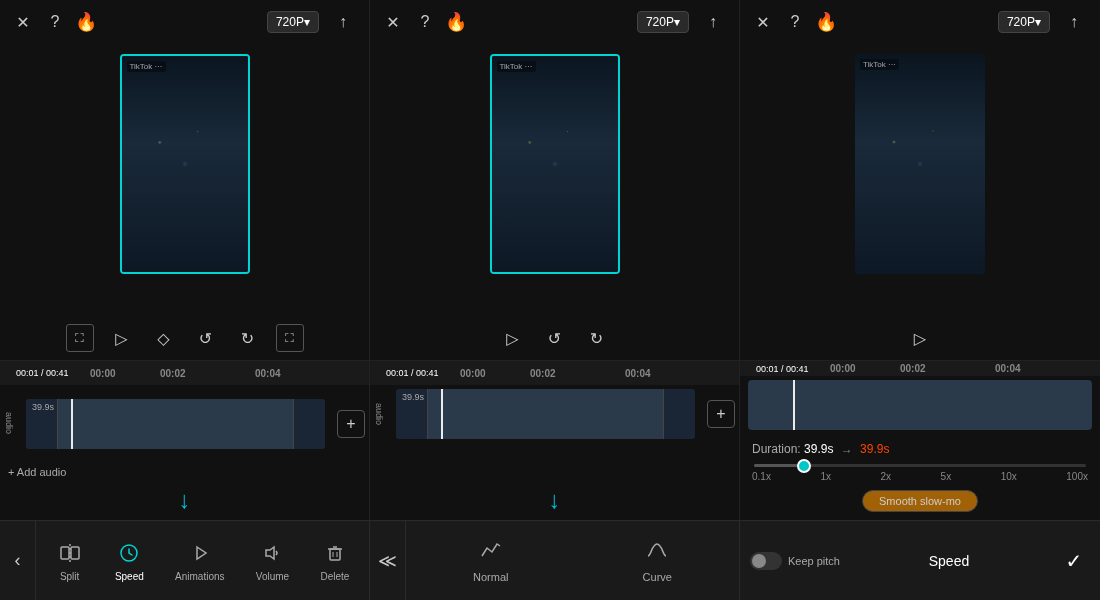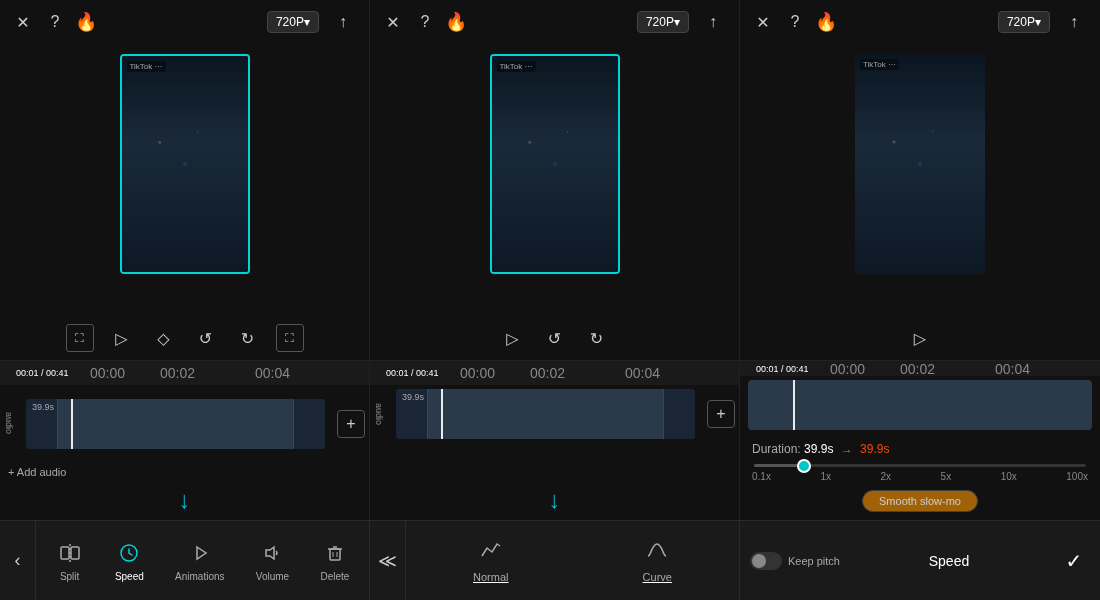--- a/index.html
+++ b/index.html
@@ -221,22 +221,23 @@
       align-items: center;
       padding: 0 16px;
       font-size: 9px;
       color: #666;
       position: relative;
       overflow: hidden;
     }
 
     .ruler-time {
       position: absolute;
-      font-size: 14px;
+      font-size: 10px;
       color: #888;
+      font-weight: bold;
     }
 
     .timeline-current {
       color: #fff;
       font-size: 9px;
     }
 
     .timeline-track-area {
       flex: 1;
       position: relative;
@@ -571,21 +572,20 @@
       flex: 1;
     }
 
     .speed-tab {
       display: flex;
       flex-direction: column;
       align-items: center;
       gap: 4px;
       cursor: pointer;
       padding: 4px 20px;
-      text-decoration: underline;
     }
 
     .speed-tab-icon {
       font-size: 18px;
       color: #aaa;
     }
 
     .speed-tab-label {
       font-size: 11px;
       color: #aaa;

